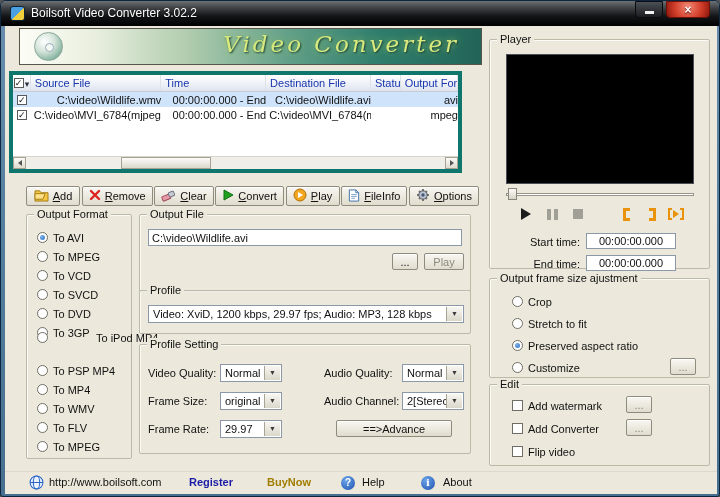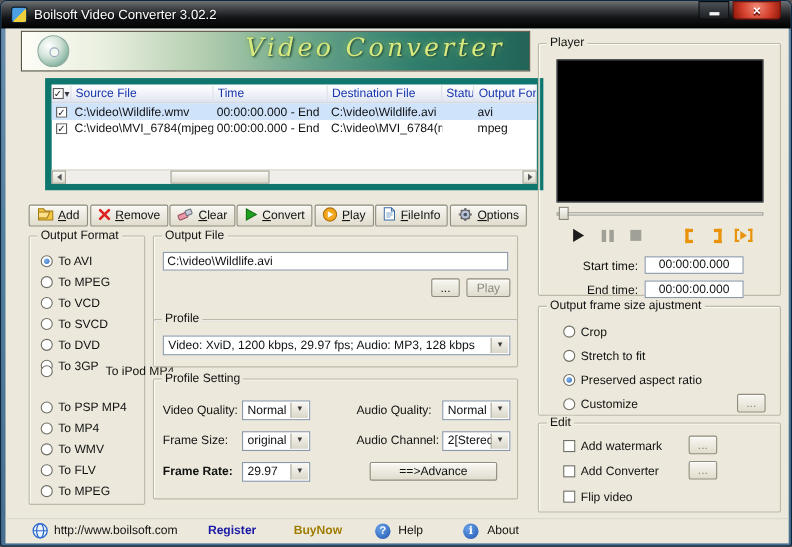--- a/index.html
+++ b/index.html
@@ -35,22 +35,22 @@
   .banner-disc { position:absolute; left:14px; top:3px; width:29px; height:29px; border-radius:50%;
     background:radial-gradient(circle at 35% 32%,#ffffff,#d4e4da 40%,#93bcab 70%,#5c8d7a);
     border:1px solid #8aa89a; }
   .banner-disc::after { content:""; position:absolute; left:10px; top:10px; width:7px; height:7px;
     border-radius:50%; background:#f4f8f2; border:1px solid #9ab; }
   .banner-text { position:absolute; right:22px; top:2px; font-family:"DejaVu Serif", serif;
     font-style:italic; font-size:23px; letter-spacing:3px; color:#d8e97e;
     text-shadow:1px 1px 2px #173f35, 0 0 7px #8fc063; white-space:nowrap; }
 
   
-  .listview { left:36px; top:45px; width:453px; height:102px; background:#fff;
-    border:6px solid #0f766e; }
+  .listview { left:4px; top:45px; width:453px; height:102px; background:#fff;
+    border:4px solid #0f766e;text-align:right; }
   .lv-head { display:flex; height:17px; background:linear-gradient(#ffffff,#e9edf5 70%,#dde3ee);
     border-bottom:1px solid #c6cdd8; color:#1736ad; }
   .lv-hcell { display:flex; align-items:center; padding-left:4px; border-right:1px solid #dde1e8;
     overflow:hidden; white-space:nowrap; }
   .lv-row { display:flex; height:15px; align-items:center; white-space:nowrap; }
   .lv-row.sel { background:#cfe3fb; }
   .lv-cell { overflow:hidden; white-space:nowrap; padding-left:3px; }
   .c0{width:18px; padding-left:0; display:flex; justify-content:center;}
   .c1{width:132px;} .c2{width:106px;} .c3{width:106px;} .c4{width:30px;} .c5{width:58px;}
   .chk { width:10px; height:10px; background:#fff; border:1px solid #5a5a5a; font-size:9px;
@@ -335,21 +335,21 @@
           <span>Normal</span>
         </div>
       <span class="abs" style="left:8px; top:50px;">Frame Size:</span>
       <div class="combo" style="left:80px; top:47px; width:62px;">
           <span>original</span>
         </div>
       <span class="abs" style="left:184px; top:50px;">Audio Channel:</span>
       <div class="combo" style="left:262px; top:47px; width:62px;">
           <span>2[Stereo]</span>
         </div>
-      <span class="abs" style="left:8px; top:78px;font-weight:bold;">Frame Rate:</span>
+      <span class="abs" style="left:8px; top:78px;">Frame Rate:</span>
       <div class="combo" style="left:80px; top:75px; width:62px;">
           <span>29.97</span>
         </div>
       <div class="btn small" style="position:absolute; left:196px; top:75px; width:116px;">
           <span>==&gt;Advance</span>
         </div>
     </div>
 
     <div class="group" style="left:484px; top:13px; width:221px; height:230px;">
       <span class="group-title">Player</span>

